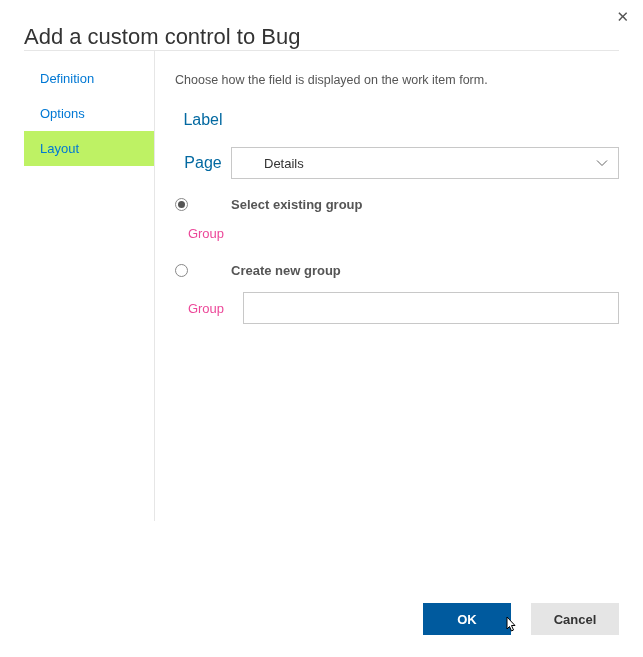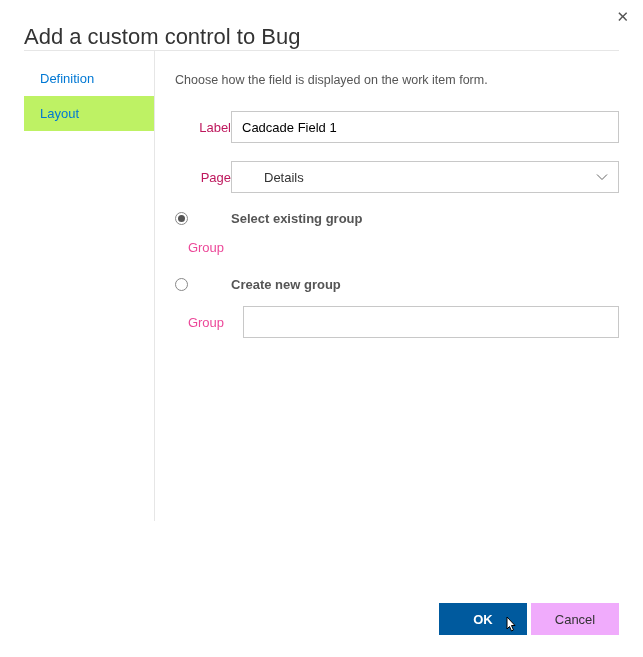--- a/index.html
+++ b/index.html
@@ -56,23 +56,23 @@
       font-size: 12.5px;
       margin-bottom: 24px;
     }
     .form-row {
       display: flex;
       align-items: center;
       margin-bottom: 18px;
     }
     .form-row .label {
       width: 56px;
-      text-align: right;
-      font-size: 13px;
-      color: #be185d;
+      text-align: center;
+      font-size: 16px;
+      color: #0369a1;
     }
     .text-input, .select-wrap {
       flex: 1;
       height: 32px;
       border: 1px solid #c8c8c8;
       padding: 0 10px;
       font-size: 13px;
       background: #fff;
       display: flex;
       align-items: center;
@@ -140,41 +140,42 @@
       text-align: center;
       padding-right: 10px;
       font-size: 13px;
       color: #ec4899;
     }
     .footer {
       position: absolute;
       bottom: 22px;
       right: 24px;
       display: flex;
-      gap: 4px;
+      gap: 20px;
     }
     .btn {
       min-width: 88px;
       height: 32px;
       border: none;
       font-size: 13px;
       cursor: pointer;
       display: inline-flex;
       align-items: center;
       justify-content: center;
       font-family: inherit;
     }
     .btn-primary {
       background: #005a9e;
       color: #fff;
       font-weight: 600;
     }
     .btn-secondary {
-      background: #f0abfc;
+      background: #e5e5e5;
       color: #333;
+      font-weight: bold;
     }
     .cursor-icon {
       position: absolute;
       bottom: 15px;
       right: 124px;
       font-size: 18px;
       pointer-events: none;
       color: #000;
     }
   </style>
@@ -184,34 +185,34 @@
 <div class="close-icon">✕</div>
 
 <h1 class="dialog-title">Add a custom control to Bug</h1>
 
 <div class="content-wrap">
 
   <div class="sidebar">
     <div class="sidebar-item">
       <span>Definition</span>
     </div>
+    <div class="sidebar-item">
+      <span>Options</span>
+    </div>
     <div class="sidebar-item selected">
       <span>Layout</span>
     </div>
   </div>
 
   <div class="main">
 
     <div class="intro">Choose how the field is displayed on the work item form.</div>
 
     <div class="form-row">
       <div class="label">Label</div>
-      <div class="text-input">
-        <input type="text" value="Cadcade Field 1" style="">
-      </div>
     </div>
 
     <div class="form-row">
       <div class="label">Page</div>
       <div class="select-wrap">
         <span>Details</span>
         <span class="chevron">
           <svg width="12" height="8" viewBox="0 0 12 8">
               <path d="M1 1.5 L6 6.5 L11 1.5" stroke="#666" stroke-width="1" fill="none"></path>
             </svg>

